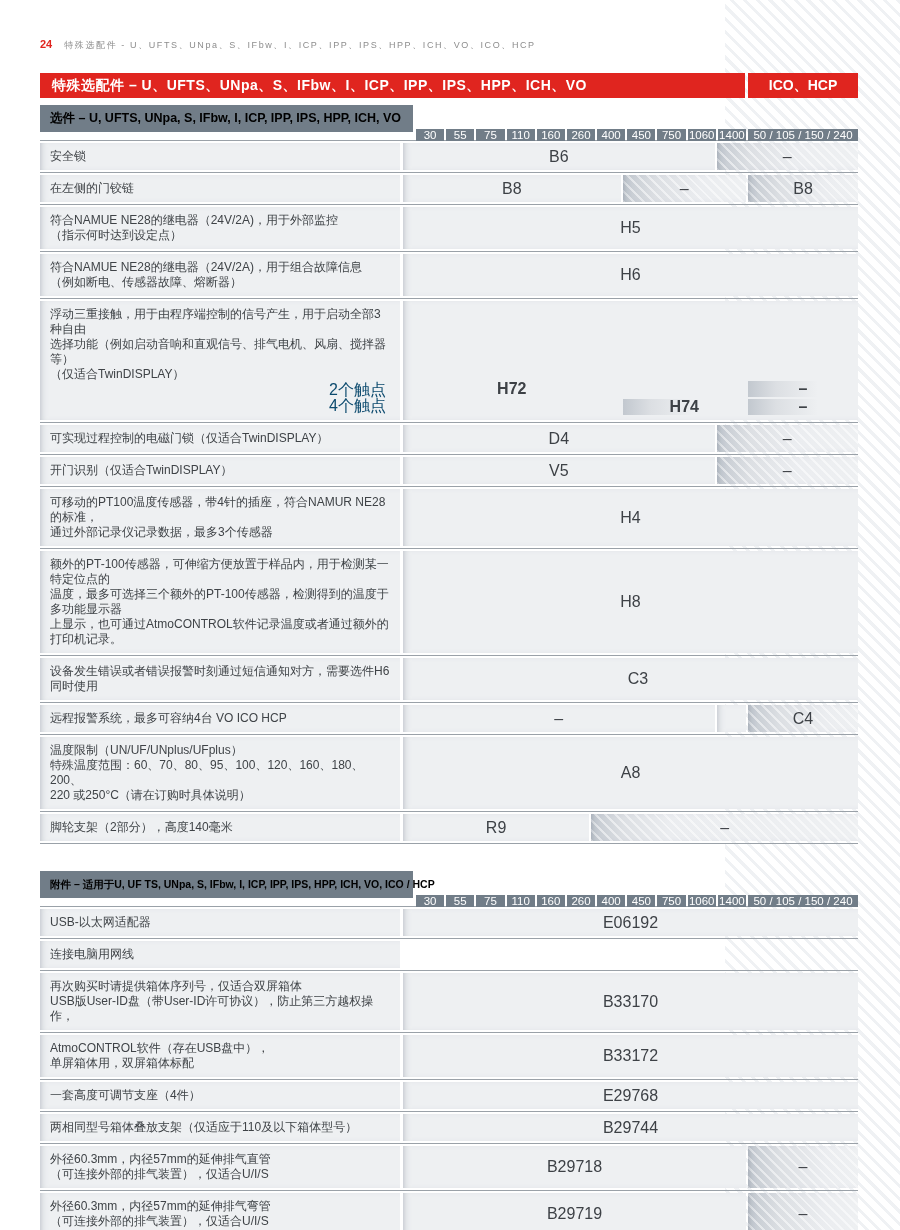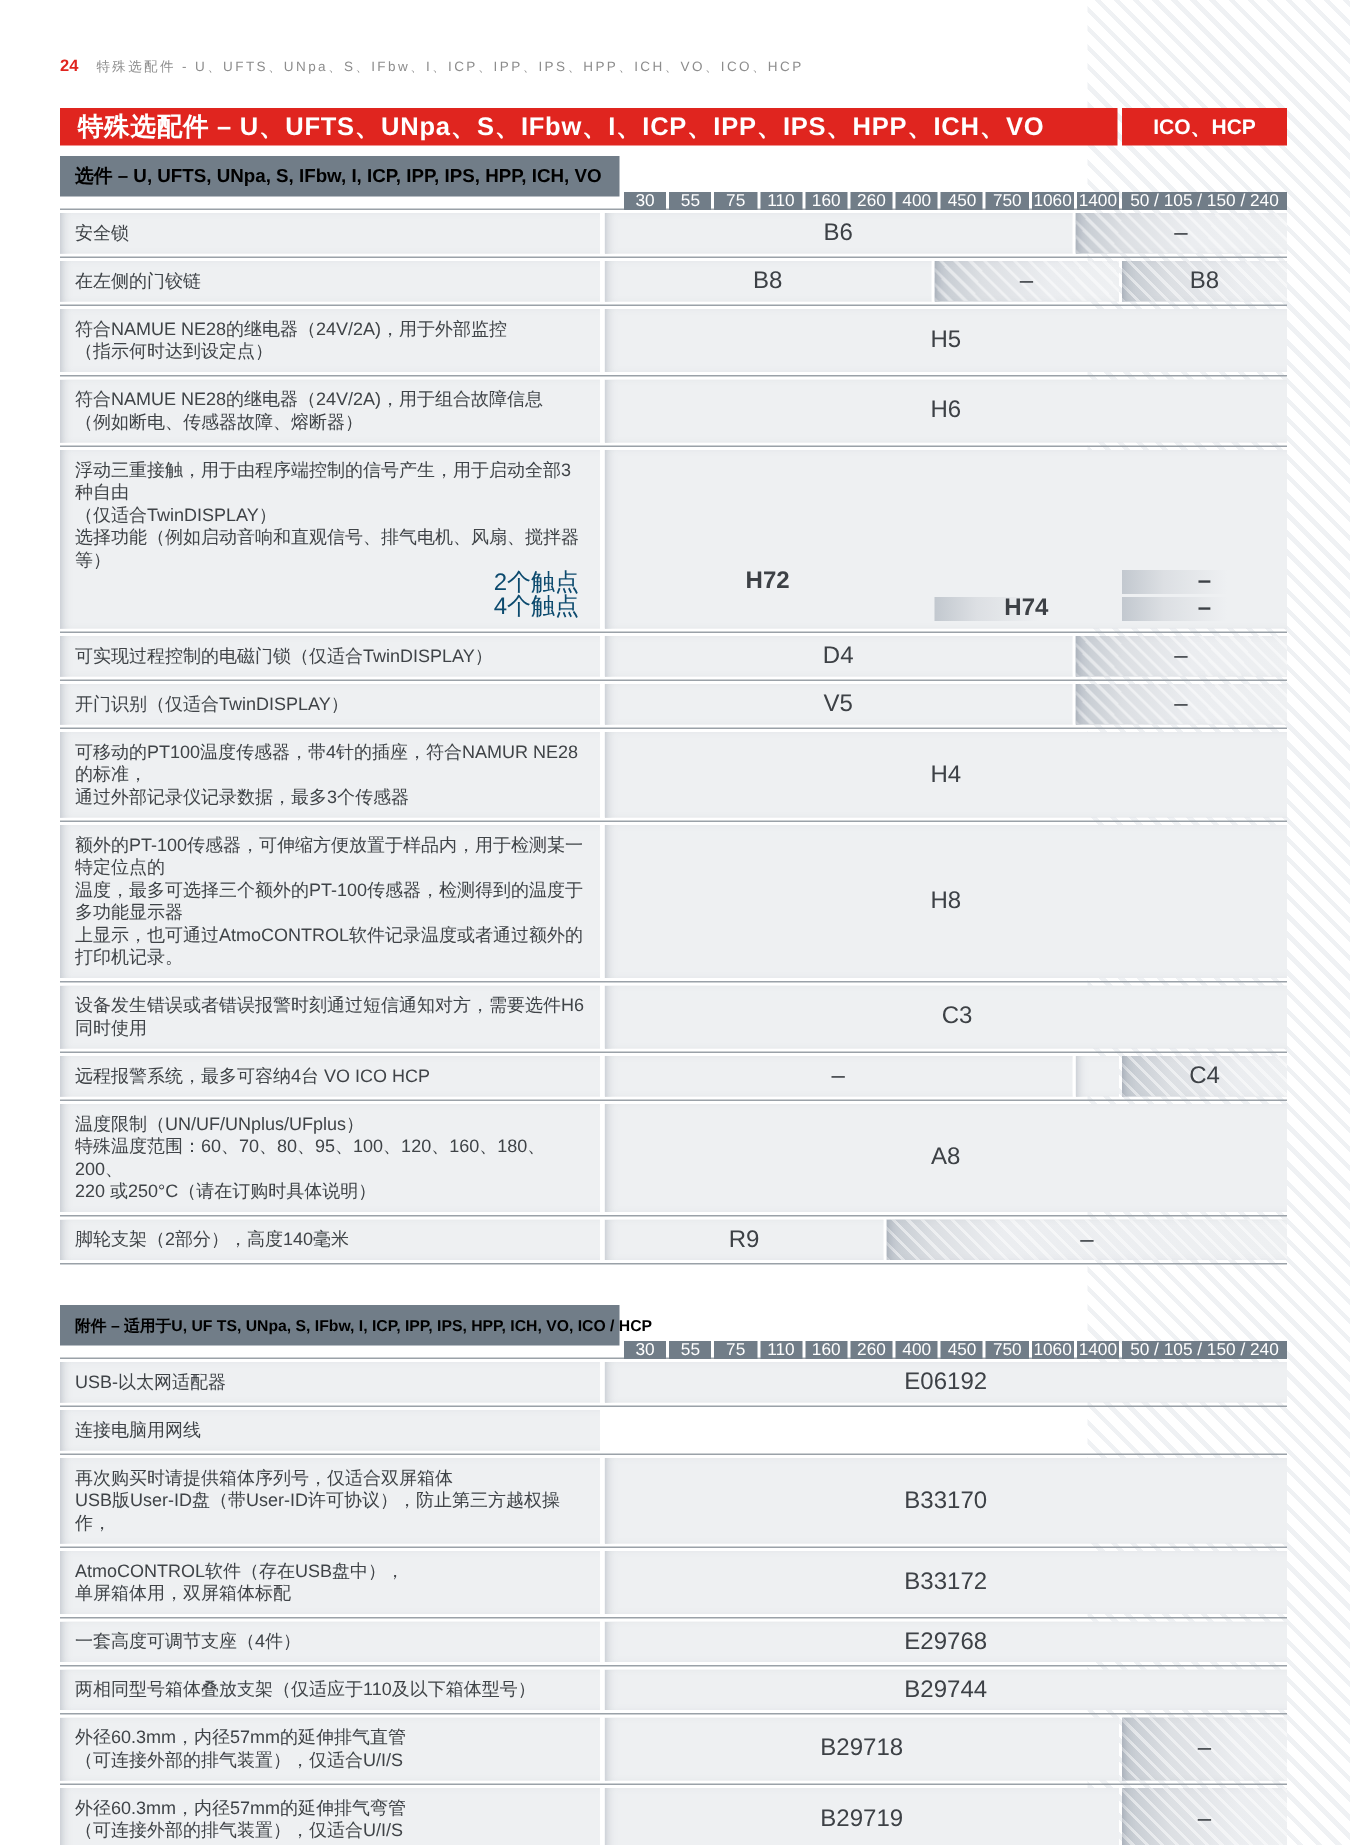--- a/index.html
+++ b/index.html
@@ -15,21 +15,21 @@
     pointer-events:none;
   }
   .content { position:relative; margin-left:40px; width:818px; }
 
   .page-head { display:flex; gap:12px; padding-top:38px; align-items:baseline; }
   .page-num { color:#e0251f; font-size:11px; font-weight:bold; }
   .page-head-text { color:#8d8d8d; font-size:9px; letter-spacing:1.6px; }
 
   .banner { display:flex; gap:3px; margin-top:21px; height:25px; }
   .banner-left {
-    flex:1; background:#e0251f; color:#fff; font-weight:bold; font-size:17px;
+    flex:1; background:#e0251f; color:#fff; font-weight:bold; font-size:14px;
     display:flex; align-items:center; padding-left:12px; letter-spacing:.5px;
   }
   .banner-right {
     width:110px; background:#e0251f; color:#fff; font-weight:bold; font-size:14px;
     display:flex; align-items:center; justify-content:center;
   }
 
   .thead { display:flex; gap:3px; margin-top:7px; height:27px; }
   .thead-label {
     width:373px; box-sizing:border-box; background:#717d88; color:#000000;
@@ -149,22 +149,22 @@
           <div class="label-line">符合NAMUE NE28的继电器（24V/2A)，用于组合故障信息</div>
           <div class="label-line">（例如断电、传感器故障、熔断器）</div>
         </div>
         <div class="data-area">
           <div class="cell" style="grid-column: span 12;">H6</div>
         </div>
       </div>
       <div class="trow">
         <div class="label-cell">
           <div class="label-line">浮动三重接触，用于由程序端控制的信号产生，用于启动全部3种自由</div>
+          <div class="label-line">选择功能（例如启动音响和直观信号、排气电机、风扇、搅拌器等）</div>
           <div class="label-line">（仅适合TwinDISPLAY）</div>
-          <div class="label-line">选择功能（例如启动音响和直观信号、排气电机、风扇、搅拌器等）</div>
           <div class="sub-label">2个触点</div>
           <div class="sub-label">4个触点</div>
         </div>
         <div class="data-area multi">
           <div class="cell-line">
             <div class="cell" style="grid-column: span 7;">H72</div>
             <div class="cell" style="grid-column: span 4;"></div>
             <div class="cell shade" style="grid-column: span 1;">–</div>
           </div>
           <div class="cell-line">

